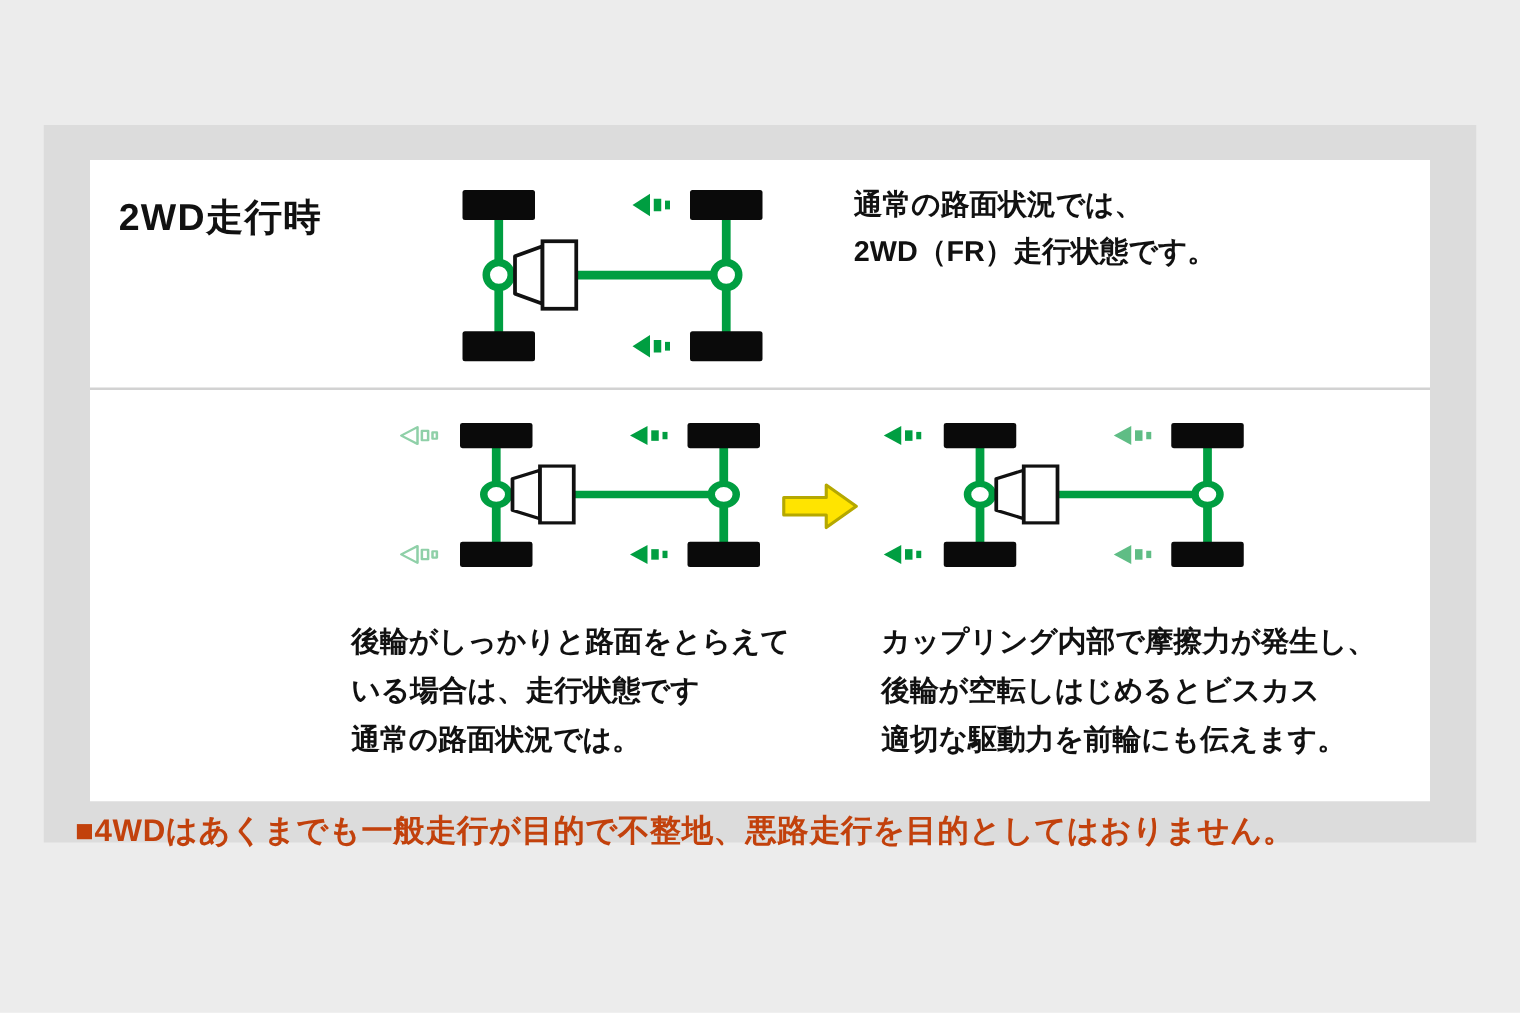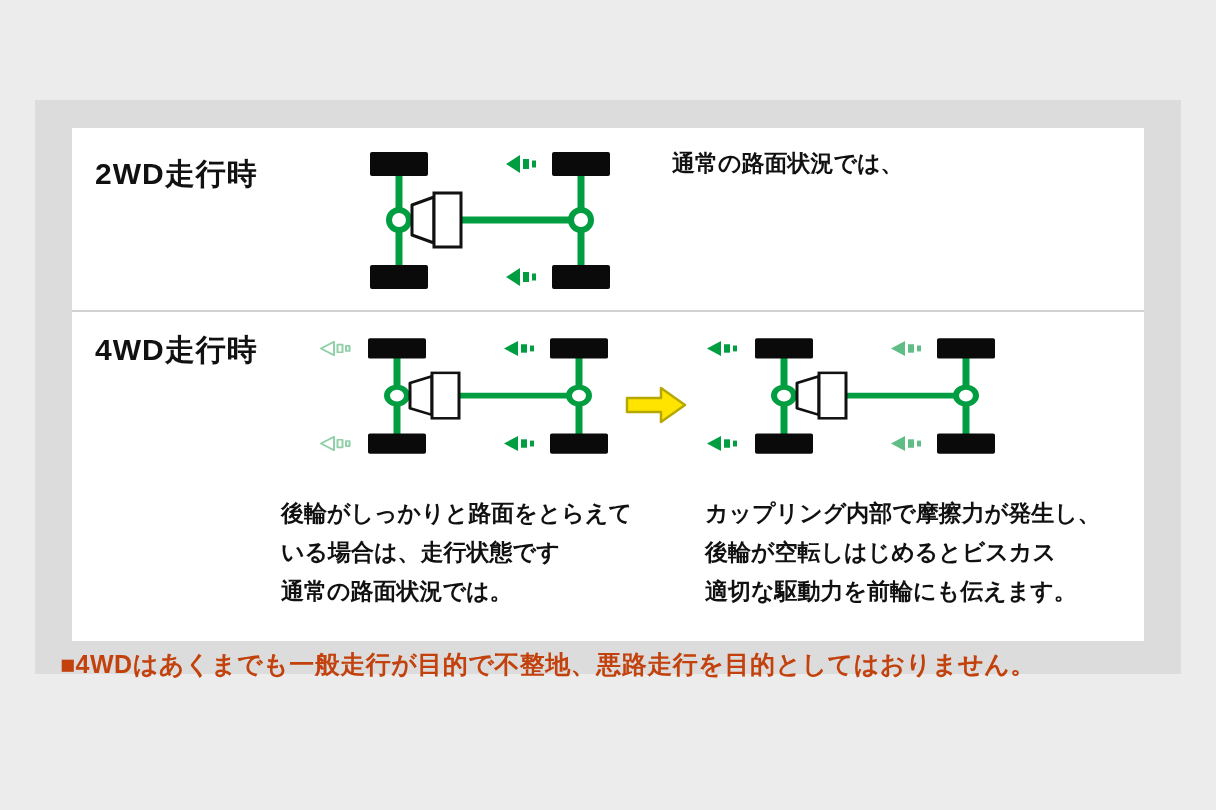--- a/index.html
+++ b/index.html
@@ -18,21 +18,21 @@
   .heading-4wd { left:23px; top:202px; }
 
   .divider { position:absolute; left:0; top:182px; width:1072px; height:2px; background:#d2d2d2; }
 
   .diagram { position:absolute; }
   .diagram-2wd   { left:248px; top:20px; }
   .diagram-4wd-l { left:246px; top:207px; }
   .diagram-4wd-r { left:633px; top:207px; }
   .transition    { left:553px; top:257px; }
 
-  .desc { position:absolute; font-size:23px; font-weight:bold; line-height:38px; color:#111; white-space:nowrap; }
+  .desc { position:absolute; font-size:23px; font-weight:bold; line-height:38px; color:#111; white-space:nowrap;margin-left:11px; }
   .desc-2wd { left:600px; top:16px; }
   .caption  { position:absolute; font-size:23px; font-weight:bold; line-height:39px; color:#111; white-space:nowrap; }
   .caption-left  { left:209px; top:366px; }
   .caption-right { left:633px; top:366px; }
 
   .footnote { position:absolute; left:25px; top:548px; font-size:25px; font-weight:bold; color:#c2410c; white-space:nowrap; letter-spacing:0.5px; }
 
   svg { display:block; overflow:visible; }
 </style>
 </head>
@@ -74,25 +74,25 @@
       <h2 class="heading heading-2wd">2WD走行時</h2>
 
       <svg class="diagram diagram-2wd" width="300" height="145" viewBox="0 0 300 145" preserveAspectRatio="none">
         <use href="#chassis" color="#009e41"></use>
         <use href="#arrow-solid" x="186" y="7" color="#009e41"></use>
         <use href="#arrow-solid" x="186" y="120" color="#009e41"></use>
       </svg>
 
       <div class="desc desc-2wd">
         <div>通常の路面状況では、</div>
+        <div>2WD（FR）走行状態です。</div>
       </div>
 
       <div class="divider"></div>
 
-      <h2 class="heading heading-4wd">4WD走行時</h2>
 
       <svg class="diagram diagram-4wd-l" width="300" height="122" viewBox="0 0 300 145" preserveAspectRatio="none">
         <use href="#chassis" color="#009e41"></use>
         <use href="#arrow-outline" x="2" y="7" color="#8fd0a8"></use>
         <use href="#arrow-outline" x="2" y="120" color="#8fd0a8"></use>
         <use href="#arrow-solid" x="186" y="7" color="#009e41"></use>
         <use href="#arrow-solid" x="186" y="120" color="#009e41"></use>
       </svg>
 
       <svg class="diagram transition" width="62" height="40" viewBox="0 0 62 40">

